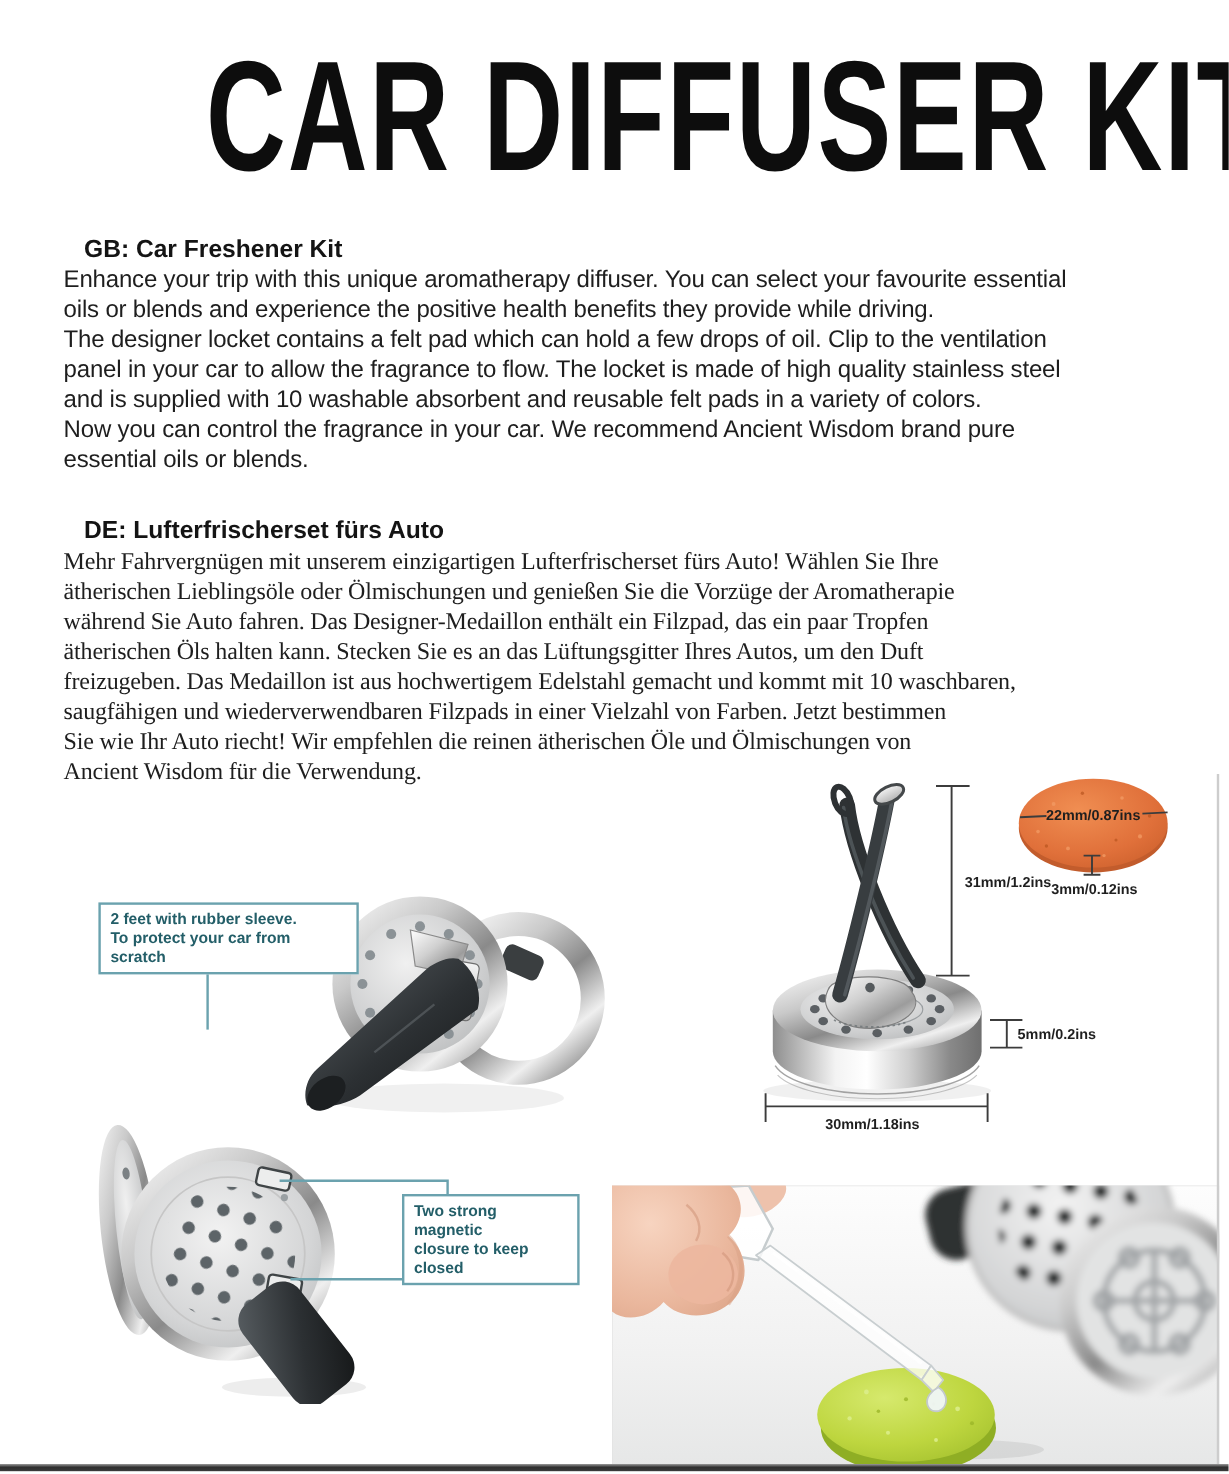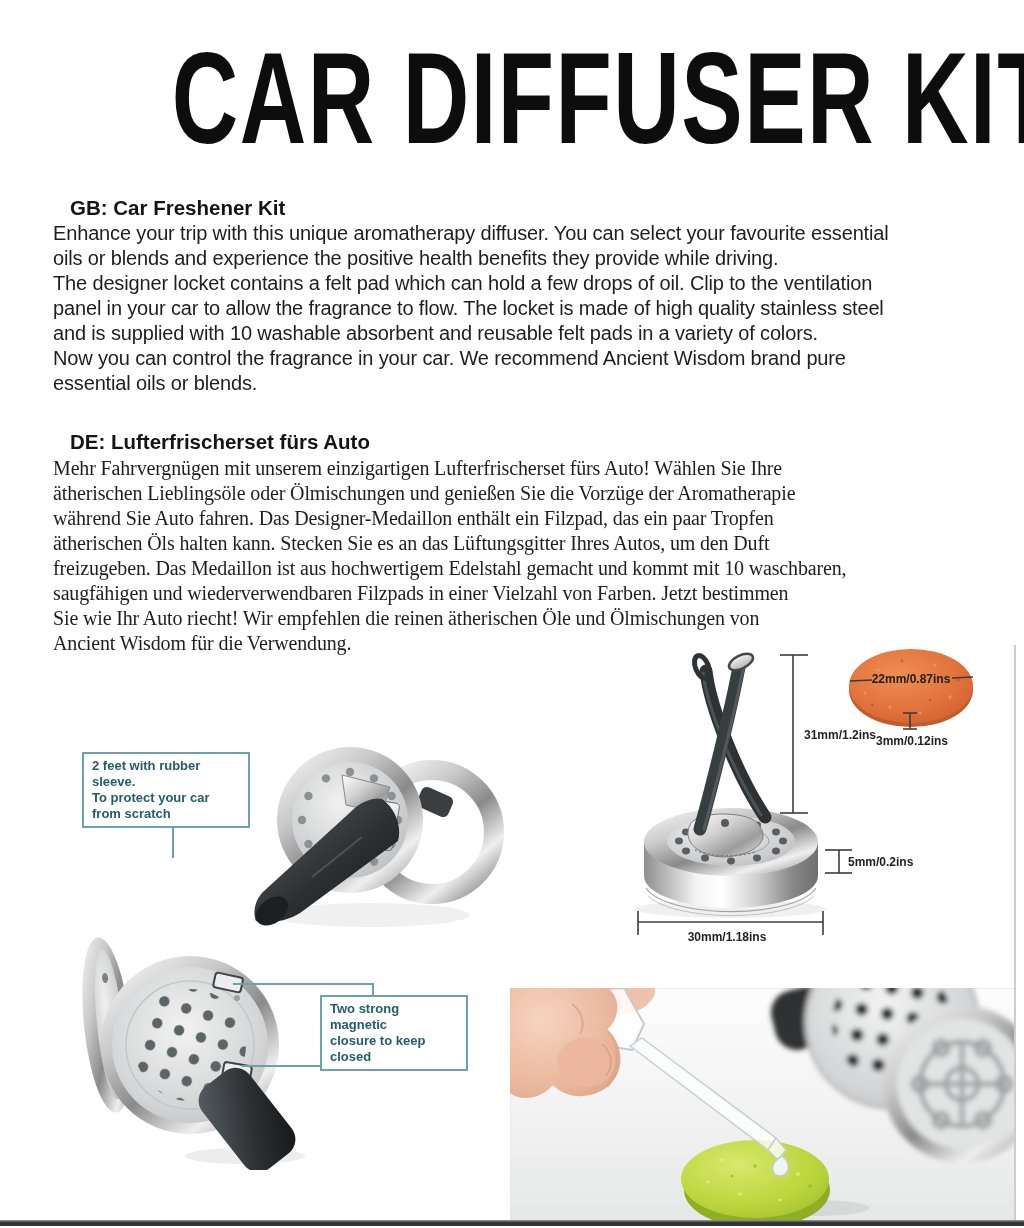--- a/index.html
+++ b/index.html
@@ -16,22 +16,22 @@
   .heading { position:absolute; left:38px; font-size:20.5px; font-weight:bold; color:#141414;margin-left:32px; }
   .body-text {
     position:absolute; left:38px; width:960px; font-size:20px; line-height:25px;
     letter-spacing:-0.15px; white-space:pre-line; color:#1e1e1e;margin-left:15px;
   }
   .callout {
     position:absolute; box-sizing:border-box; border:2px solid #6ba2ae; background:#ffffff;
     padding:4px 8px; font-size:13px; line-height:16px; font-weight:bold; color:#235e68;
     white-space:pre-line;
   }
-  .callout-feet { left:82px; top:752px; width:168px; }
-  .callout-magnet { left:320px; top:995px; width:148px; }
+  .callout-feet { left:82px; top:752px; width:217px; }
+  .callout-magnet { left:335px; top:995px; width:148px; }
   .vline-connector { position:absolute; left:172px; top:795px; width:2px; height:63px; background:#6ba2ae; }
   .illus { position:absolute; }
   .svg1 { left:60px;  top:715px; }
   .svg2 { left:620px; top:645px; }
   .svg3 { left:55px;  top:930px; }
   .svg4 { left:510px; top:988px; }
   .right-edge { position:absolute; left:1014px; top:645px; width:2px; height:577px; background:#cdcdcd; }
   .bottom-bar { position:absolute; left:0; top:1220px; width:1024px; height:6px;
     background:linear-gradient(#9a9a9a, #2f2f2f 45%, #3a3a3a); }
   .dim-label { font-family:"Liberation Sans", sans-serif; font-size:12px; font-weight:bold; fill:#1f1f1f; }

